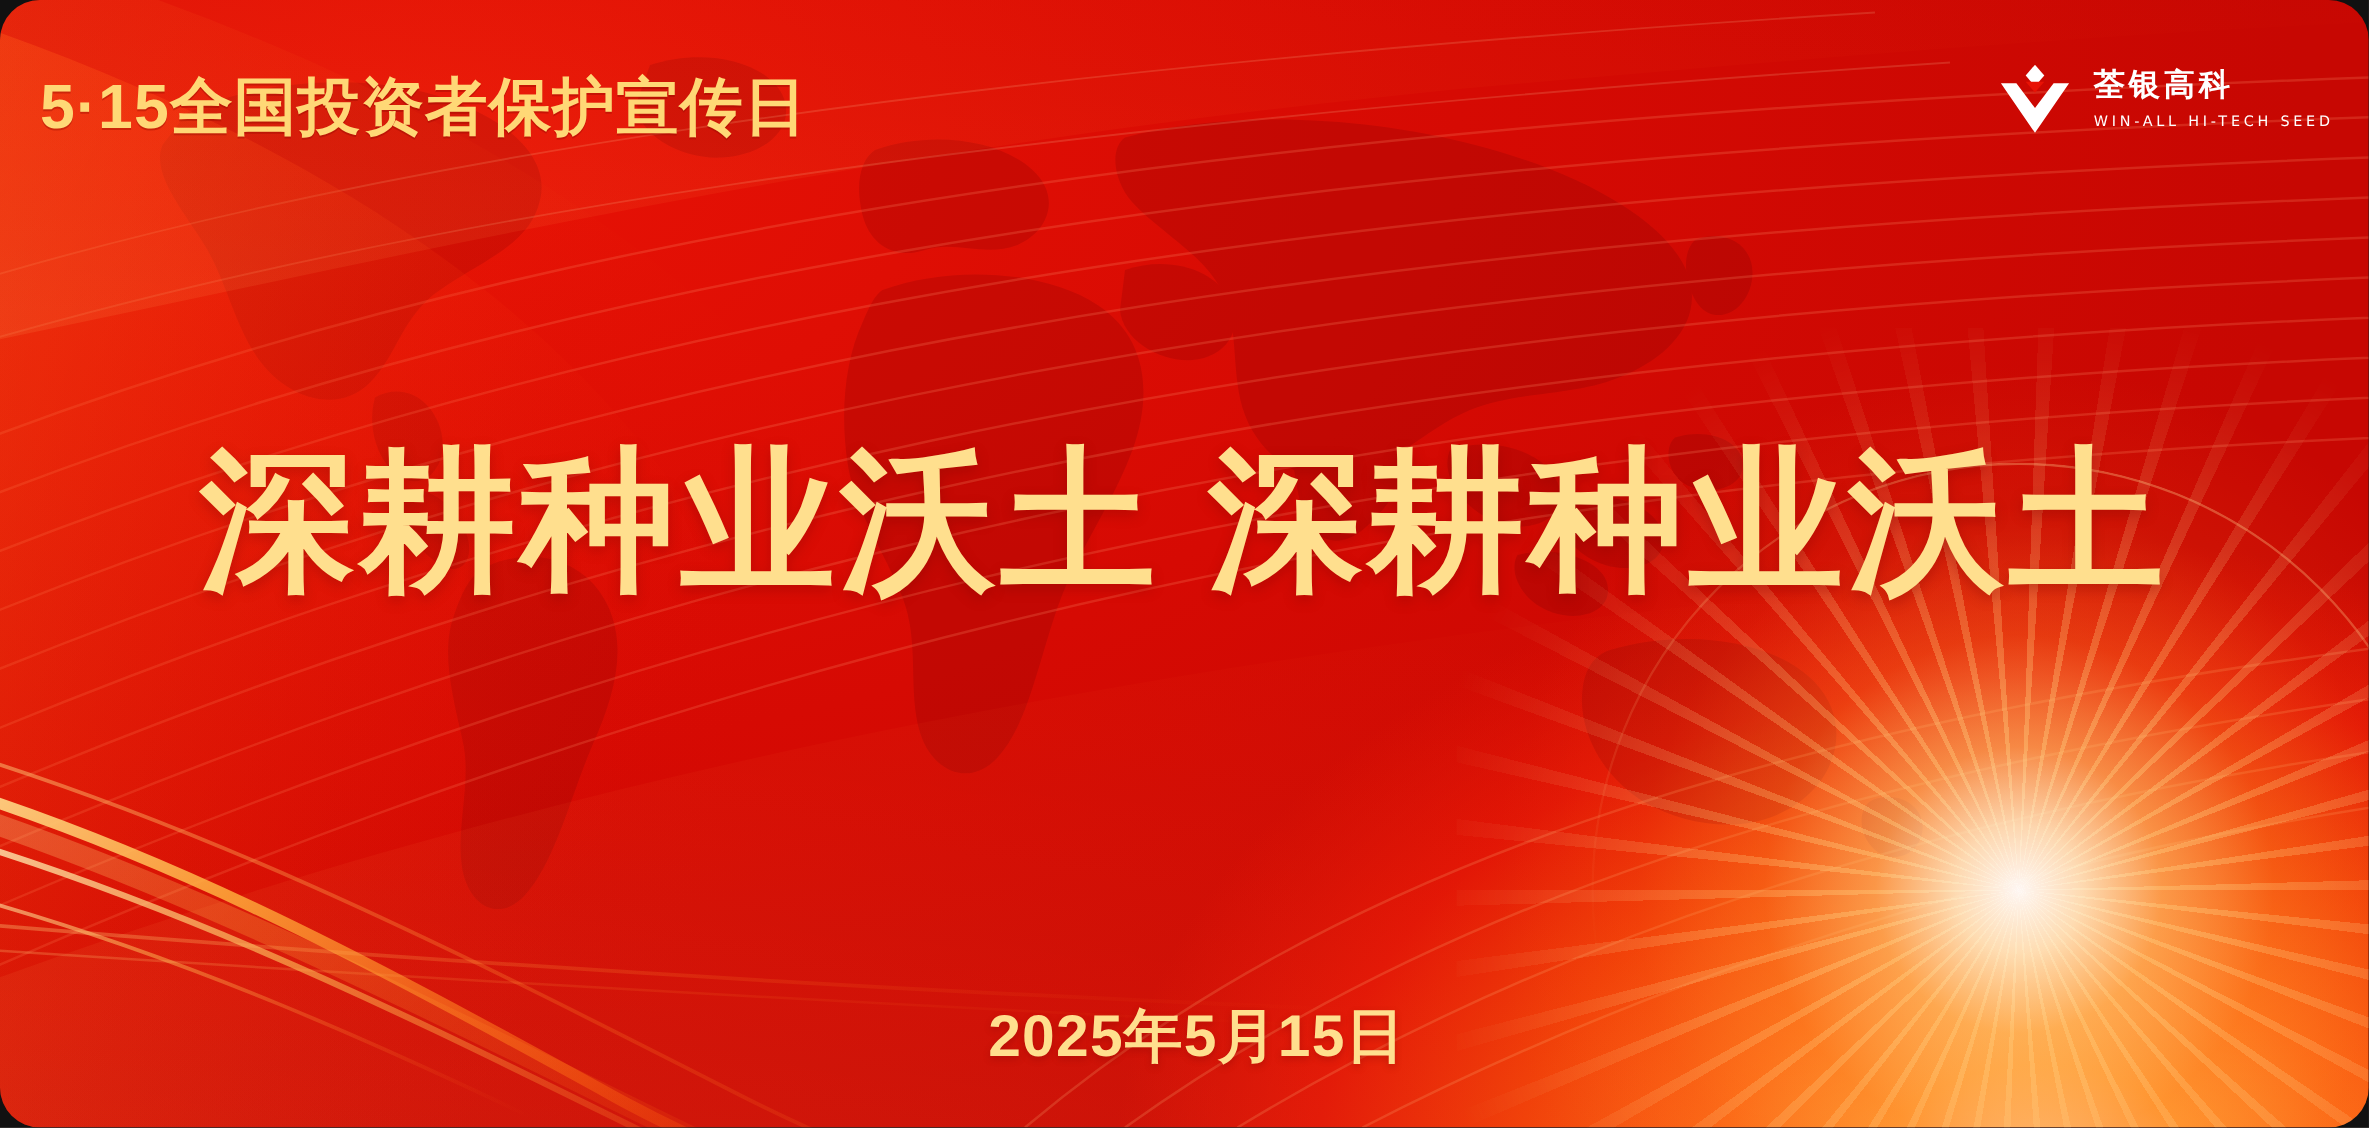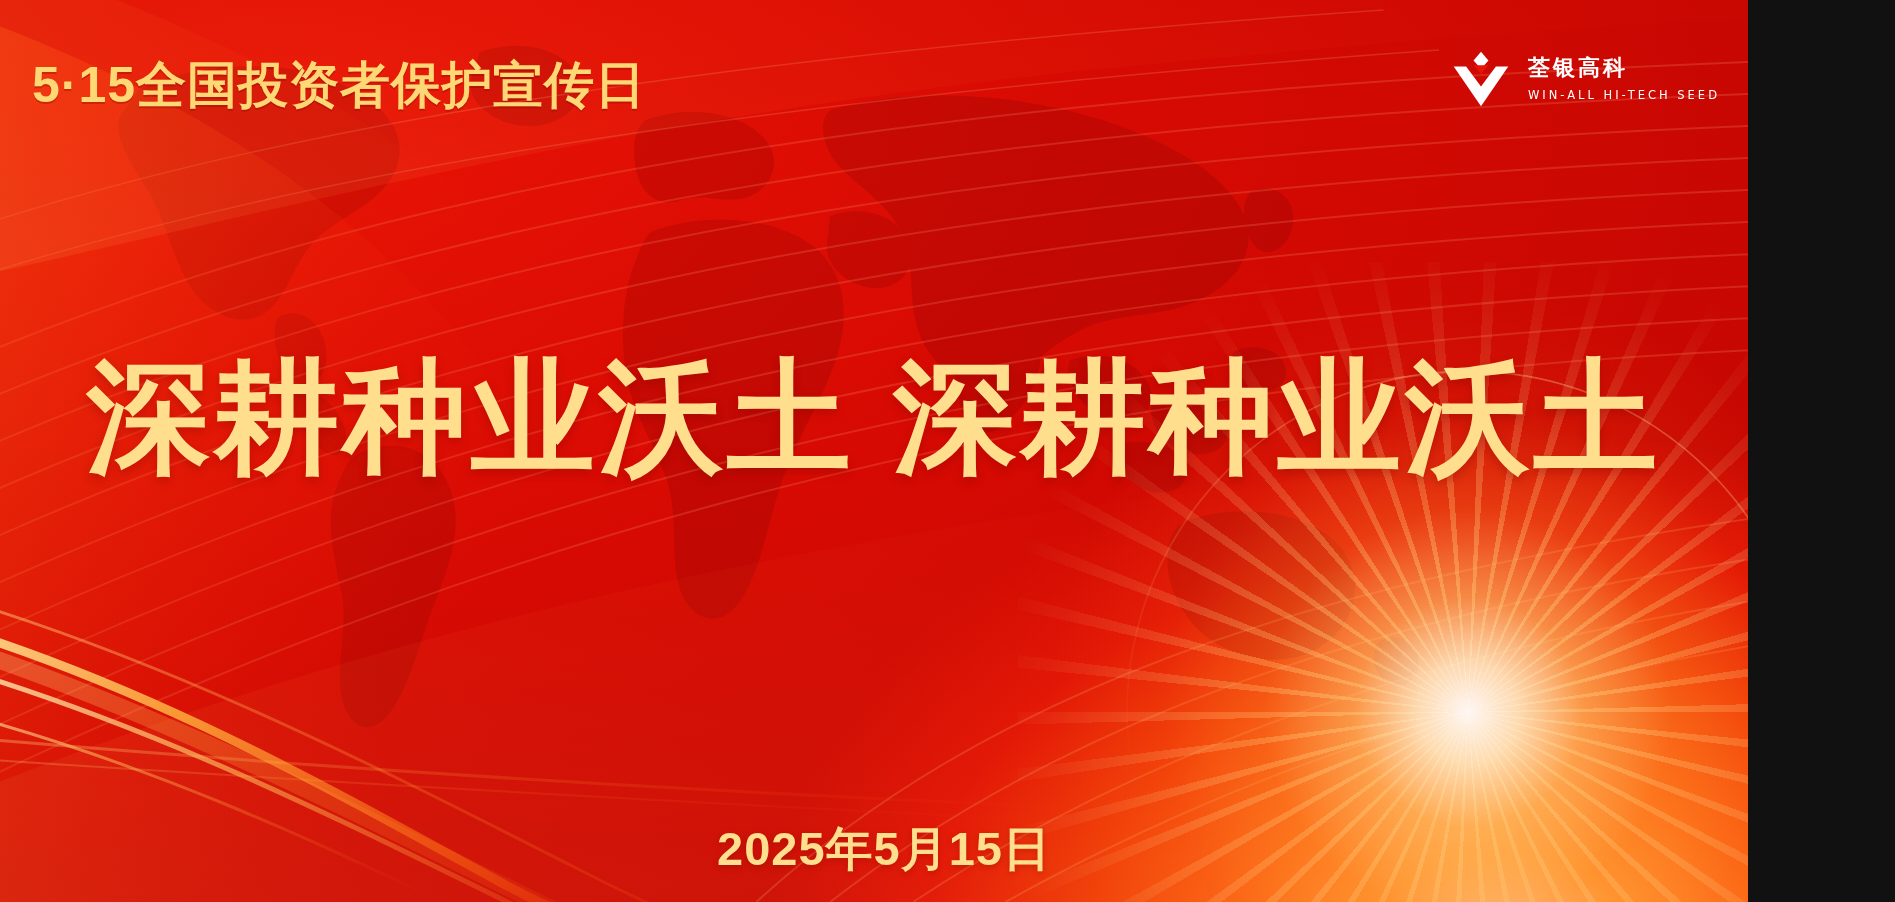--- a/index.html
+++ b/index.html
@@ -1,27 +1,28 @@
 <!DOCTYPE html>
 <html><head>
 <meta charset="utf-8">
 <style>
   html,body{margin:0;padding:0;background:#111;}
   *{box-sizing:border-box;}
 
   .banner{
     position:relative;
-    width:1748px;
+    width:1895px;
     height:902px;
     overflow:hidden;
     font-family:"Liberation Sans","DejaVu Sans",sans-serif;
     background:
       radial-gradient(ellipse 900px 620px at 86% 104%, #ffd9a8 0%, #ff9a33 14%, #fc6a16 28%, #f03c06 46%, #e11204 64%, transparent 82%),
       radial-gradient(ellipse 1500px 900px at 18% 12%, #e81205 0%, #d60a03 55%, #c70702 100%),
       linear-gradient(160deg,#e00f04 0%,#d80b03 40%,#d30a02 70%,#cf0902 100%);
+    border-radius: 32px;
   }
 
   
   .worldmap{
     position:absolute; inset:0;
     opacity:.30;
     mix-blend-mode:multiply;
     pointer-events:none;
   }
   .worldmap svg{width:100%;height:100%;display:block;}
@@ -92,21 +93,21 @@
     right:28px; top:48px;
     display:flex;
     align-items:center;
     gap:16px;
     z-index:6;
   }
   .logo-mark{width:62px;height:62px;flex:0 0 auto;}
   .logo-mark svg{width:100%;height:100%;display:block;}
   .logo-words{display:flex;flex-direction:column;justify-content:center;}
   .logo-cn{
-    font-size:22px;
+    font-size:25px;
     font-weight:bold;
     color:#ffffff;
     letter-spacing:3px;
     line-height:1.08;
     white-space:nowrap;
   }
   .logo-en{
     font-size:11.5px;
     color:#ffffff;
     letter-spacing:3.0px;
@@ -128,21 +129,21 @@
     line-height:1.06;
     white-space:nowrap;
     text-shadow:0 4px 10px rgba(120,8,0,.30);
     z-index:6;
   }
 
   
   .date{
     position:absolute;
     left:0; right:0;
-    top:818px;
+    top:798px;
     text-align:center;
     font-size:47px;
     font-weight:bold;
     color:#ffdf8e;
     letter-spacing:1px;
     white-space:nowrap;
     text-shadow:0 2px 6px rgba(120,8,0,.30);
     z-index:6;
     margin-left:20px;
   }

